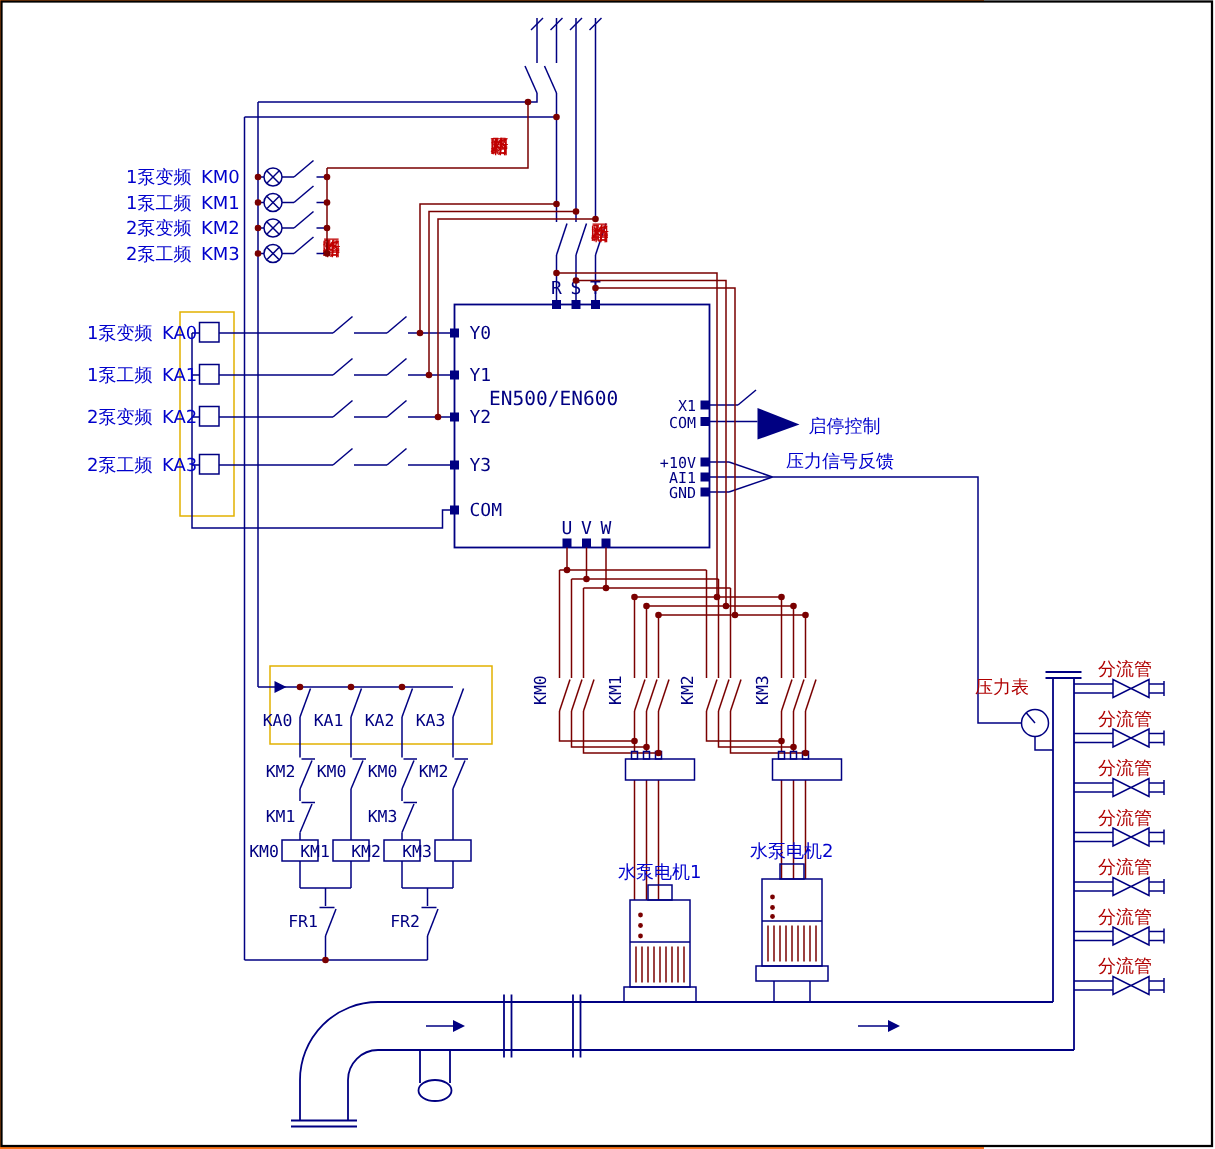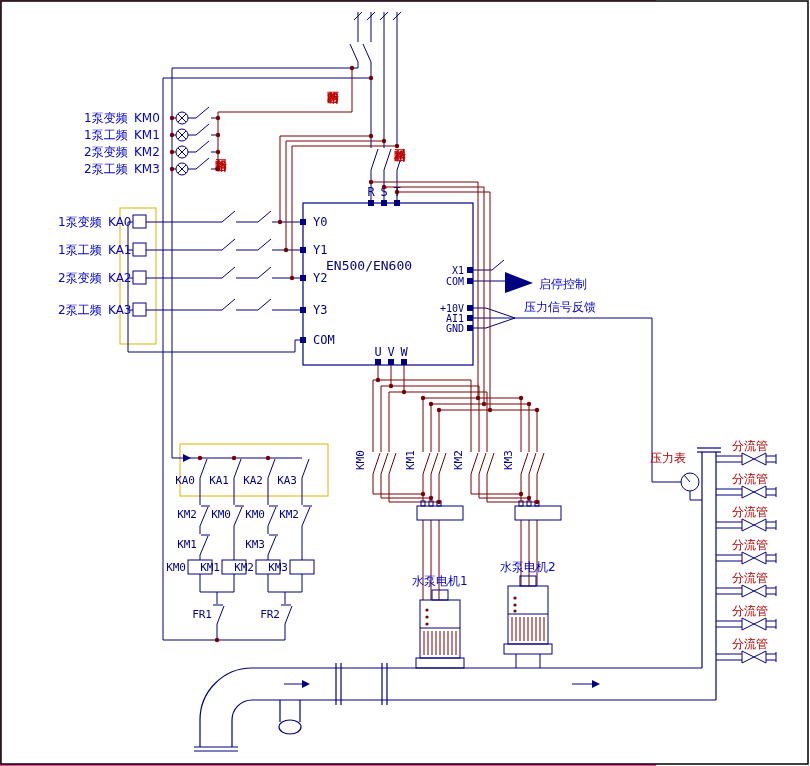--- a/index.html
+++ b/index.html
@@ -1,16 +1,16 @@
 <!DOCTYPE html>
 <html><head>
 <meta charset="utf-8">
 <style>
   html,body{margin:0;padding:0;background:#fff;}
-  .stage{width:656px;height:766px;position:relative;background:#ec4899;}
+  .stage{width:656px;height:766px;position:relative;background:#f97316;}
   svg text{font-family:"DejaVu Sans","Liberation Sans",sans-serif;}
   .k{stroke:#000082;fill:none;stroke-width:1;}
   .k2{stroke:#000082;fill:none;stroke-width:1.2;}
   .w{stroke:#7a0000;fill:none;stroke-width:1;}
   .yb{stroke:#e2b100;fill:none;stroke-width:1;}
   .dot{fill:#7a0000;stroke:none;}
   .sq{fill:#000082;stroke:none;}
   .fillk{fill:#000082;stroke:none;}
   .tt{fill:#000082;font-size:12px;font-family:"DejaVu Sans Mono","Liberation Mono",monospace;}
   .tt2{fill:#000082;font-size:10px;font-family:"DejaVu Sans Mono","Liberation Mono",monospace;}

